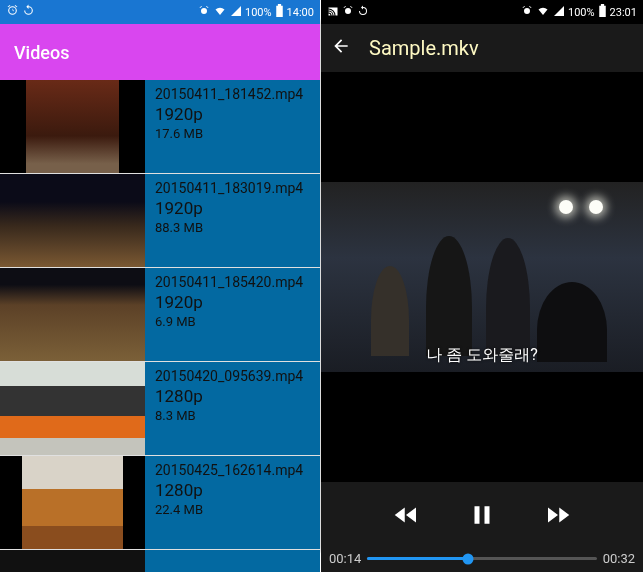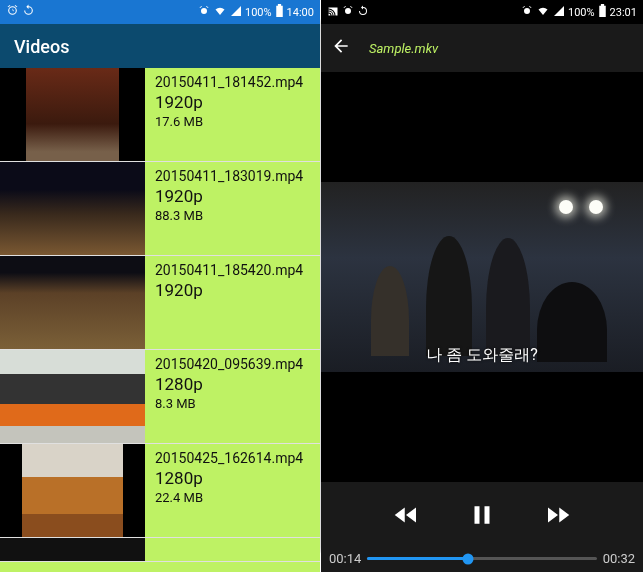--- a/index.html
+++ b/index.html
@@ -33,35 +33,35 @@
   .statusbar-left { background: #1976d2; color: #fff; }
   .statusbar-right { background: #000; color: #fff; }
   .statusbar .left-cluster { display:flex; gap:3px; align-items:center; }
   .statusbar .right-cluster { margin-left:auto; display:flex; gap:3px; align-items:center; }
   .statusbar svg { fill: currentColor; }
   .statusbar .pct { font-size:11px; }
   .statusbar .time { font-size:11px; }
 
   
   .appbar-left {
-    background: #0c4a6e;
+    background: #d946ef;
     color: #fff;
-    height: 44px;
+    height: 56px;
     display: flex;
     align-items: center;
     padding: 0 14px;
     font-size: 18px;
     font-weight: 500;
   }
 
   
   .video-list {
     flex: 1;
     overflow-y: hidden;
-    background: #bef264;
+    background: #0369a1;
   }
   .video-row {
     display: flex;
     border-bottom: 1px solid #e0e0e0;
     height: 94px;
   }
   .video-row:last-child { height: 24px; overflow:hidden; }
   .thumb {
     width: 145px;
     height: 100%;
@@ -82,21 +82,21 @@
   
   .appbar-right {
     background: #1a1a1a;
     height: 48px;
     display: flex;
     align-items: center;
     padding: 0 10px;
     gap: 18px;
   }
   .back-arrow { cursor: pointer; }
-  .player-title { font-size: 13px; color:#bef264;font-style:italic; }
+  .player-title { font-size: 20px; color:#fef9c3; }
   .player-body {
     flex: 1;
     background: #000;
     display: flex;
     align-items: center;
     justify-content: center;
     position: relative;
   }
   .video-frame {
     width: 100%;
@@ -241,20 +241,21 @@
         <div class="size">88.3 MB</div>
       </div>
     </div>
     <div class="video-row">
       <div class="thumb">
           <div class="thumb-inner th3"></div>
         </div>
       <div class="video-meta">
         <div class="fname">20150411_185420.mp4</div>
         <div class="res">1920p</div>
+        <div class="size">6.9 MB</div>
       </div>
     </div>
     <div class="video-row">
       <div class="thumb">
           <div class="thumb-inner th4"></div>
         </div>
       <div class="video-meta">
         <div class="fname">20150420_095639.mp4</div>
         <div class="res">1280p</div>
         <div class="size">8.3 MB</div>

